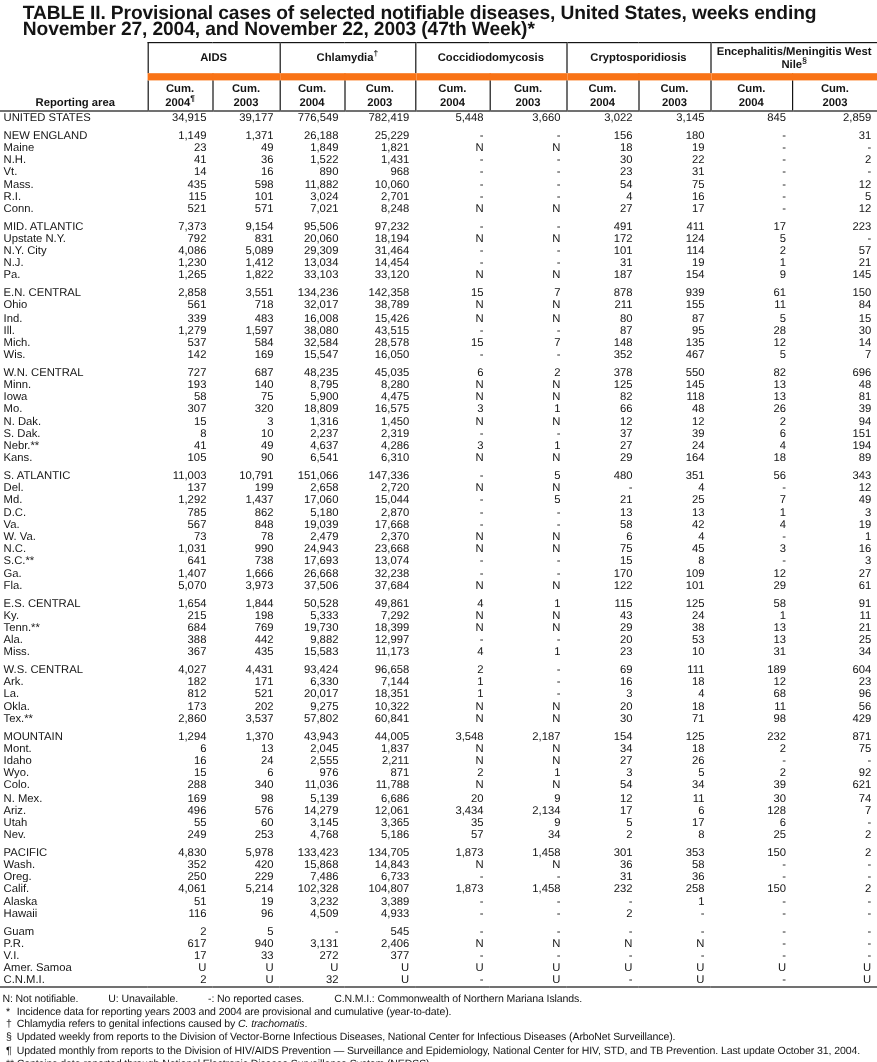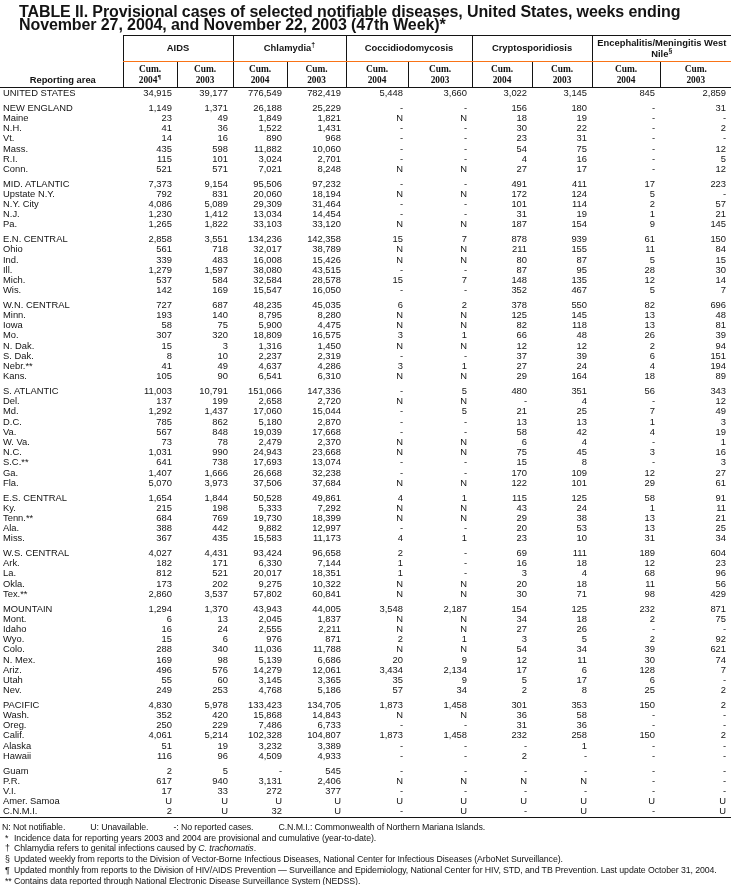--- a/index.html
+++ b/index.html
@@ -14,30 +14,30 @@
     font-weight: bold; font-size: 16px; line-height: 13px;
     width: 702px; padding: 5px 0 4px 19px; letter-spacing: -0.1px;
   }
   table {
     border-collapse: collapse; table-layout: fixed; width: 731px;
     border-bottom: 1.5px solid #141414;
   }
   thead th { font-weight: bold; font-size: 9.4px; padding: 0; }
   th.grp {
     border-top: 1px solid #141414; border-left: 1px solid #141414;
-    border-bottom: 1px solid #f97316;
+    border-bottom: 6px solid #f97316;
     text-align: center; vertical-align: middle; line-height: 10.5px; padding: 2px 1px;
   }
   th.ra {
     text-align: center; vertical-align: bottom;
     border-bottom: 1px solid #141414; padding: 0 0 2px 3px;
   }
   th.sub {
     border-left: 1px solid #141414; border-bottom: 1px solid #141414;
-    text-align: center; vertical-align: middle; line-height: 10.5px; padding: 2px 0; font-family: Liberation Serif, serif;
+    text-align: center; vertical-align: middle; line-height: 10.5px; padding: 2px 0;
   }
   sup { font-size: 7px; line-height: 0; }
   tbody td {
     font-size: 9.4px; line-height: 10.2px; height: 10.2px;
     padding: 0; white-space: nowrap; overflow: hidden;
   }
   td.area { text-align: left; padding-left: 3px; }
   td.val  { text-align: right; padding-right: 5px; }
   tr.sec td { padding-top: 4.5px; }
   .footnotes { font-size: 8.8px; line-height: 10.9px; padding: 4px 2px 0 2px; letter-spacing: -0.1px; }

